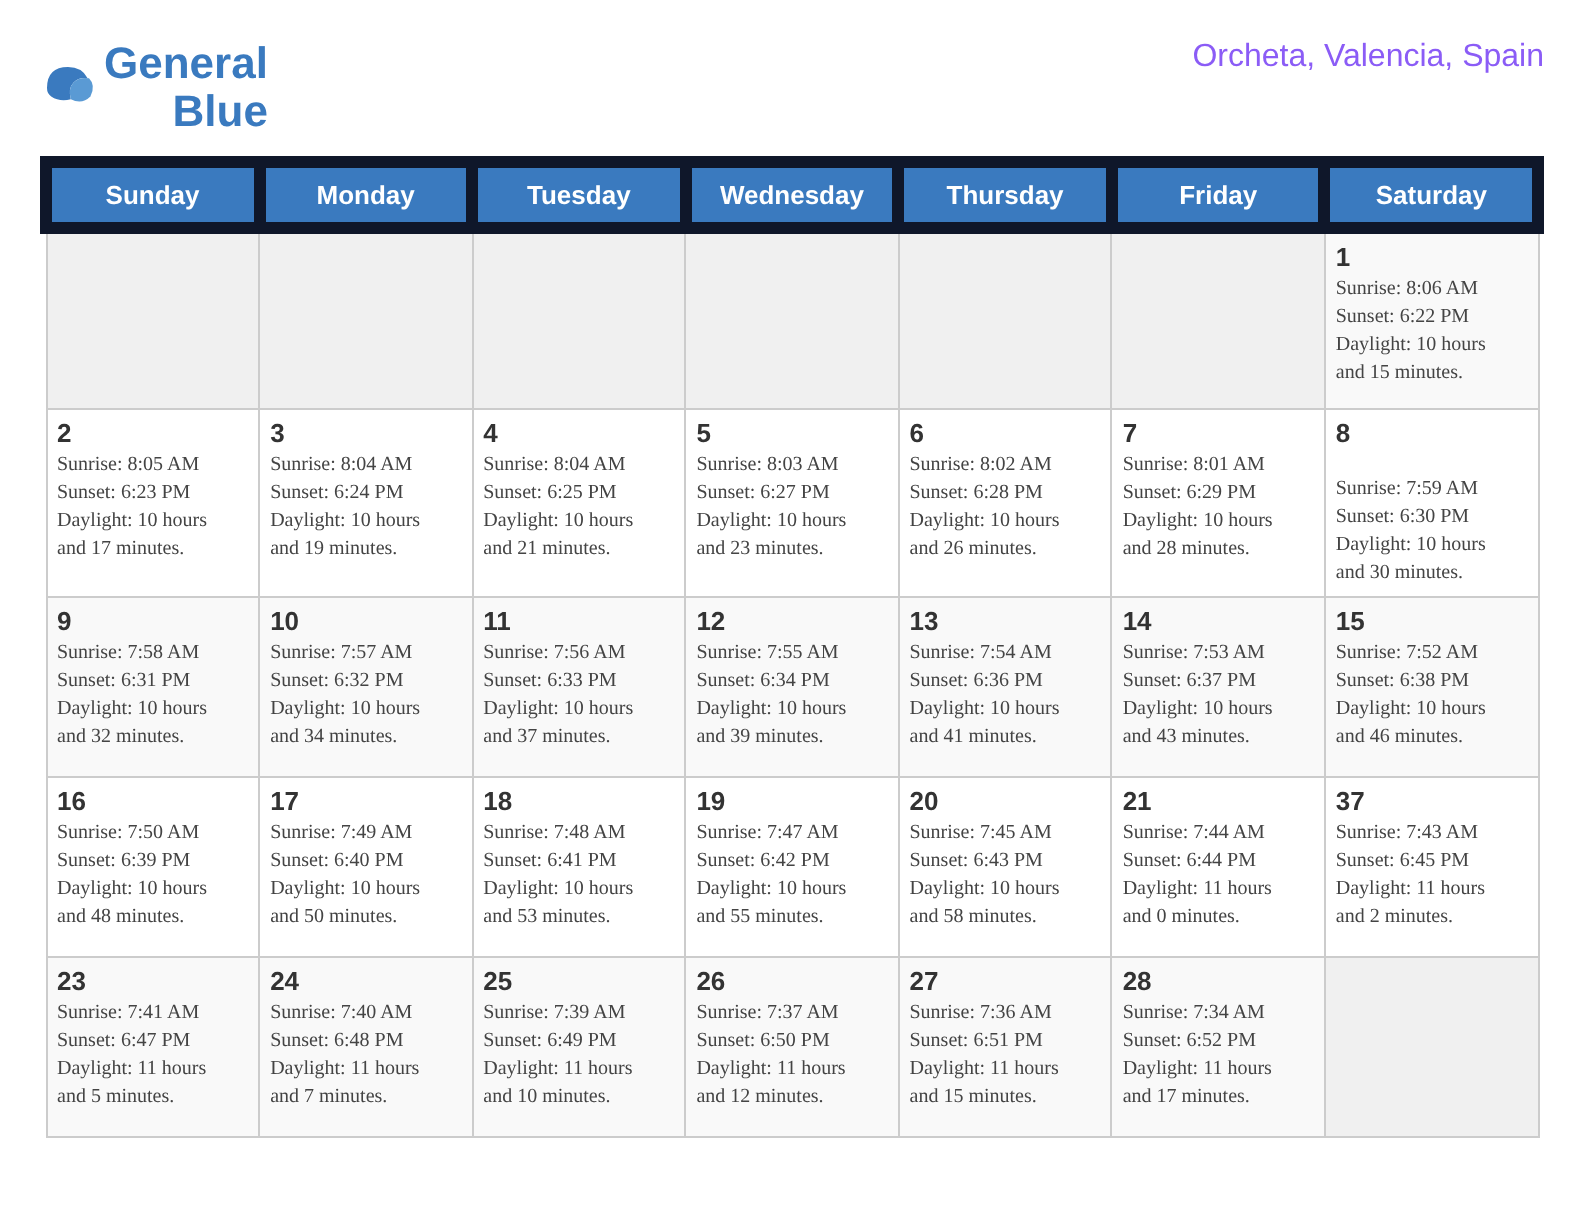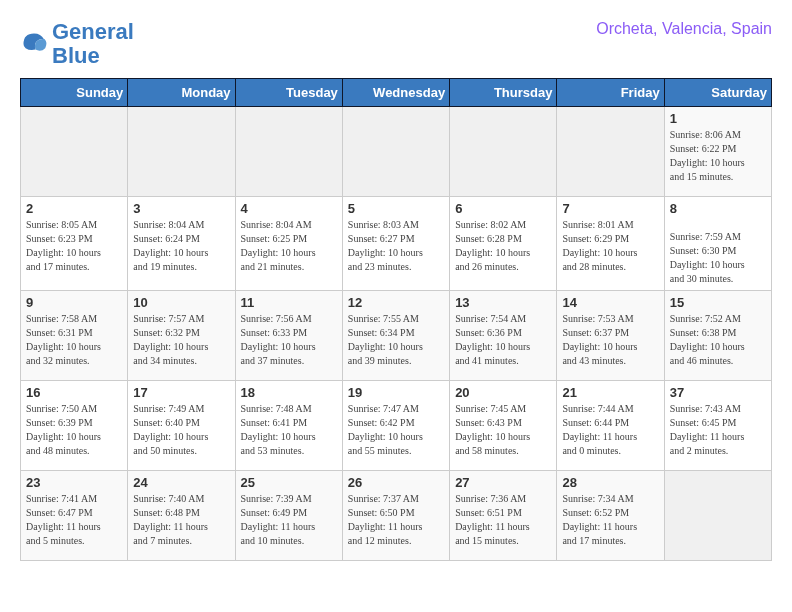--- a/index.html
+++ b/index.html
@@ -18,20 +18,21 @@
     }
     .logo {
       display: flex;
       align-items: center;
     }
     .logo-text {
       font-size: 22px;
       font-weight: bold;
       color: #333;
       line-height: 1.1;
+      text-align: right;
     }
     .logo-text span {
       color: #3a7abf;
     }
     .logo-icon {
       width: 28px;
       height: 28px;
       margin-right: 4px;
     }
     .title-block {
@@ -53,22 +54,22 @@
       table-layout: fixed;
     }
     thead tr {
       background-color: #3a7abf;
     }
     thead th {
       color: #fff;
       font-size: 13px;
       font-weight: bold;
       padding: 6px 4px;
-      text-align: right;
-      border: 1px solid #0f172a;
+      text-align: center;
+      border: 6px solid #0f172a;
     }
     tbody td {
       border: 1px solid #ccc;
       vertical-align: top;
       padding: 4px 5px;
       font-size: 10.5px;
       color: #333;
       height: 90px;
     }
     .day-num {

